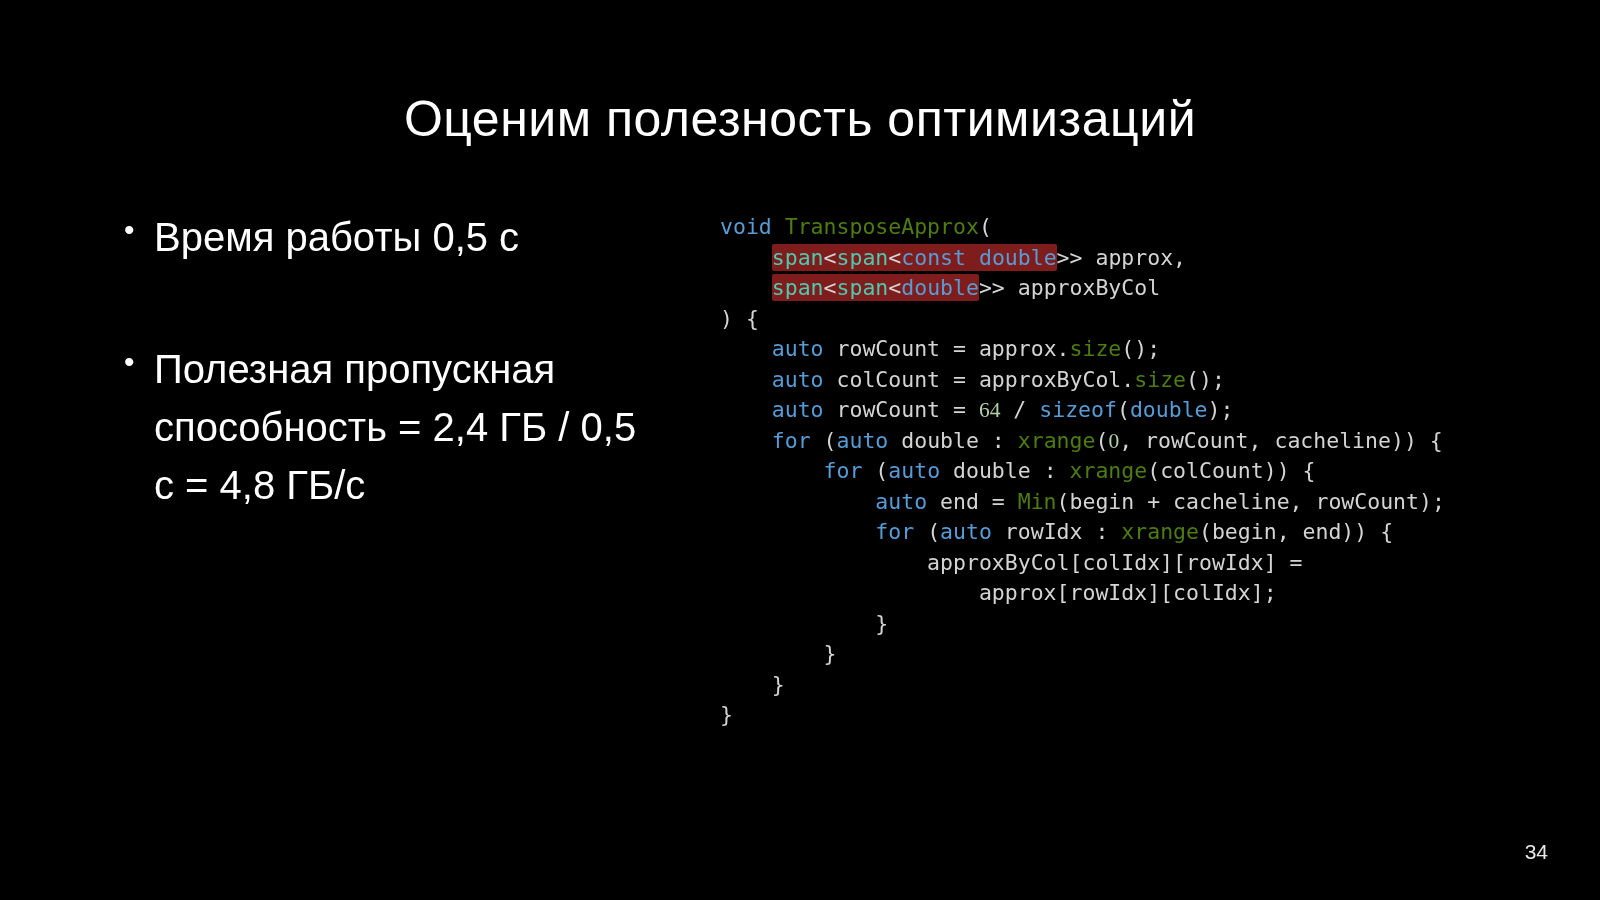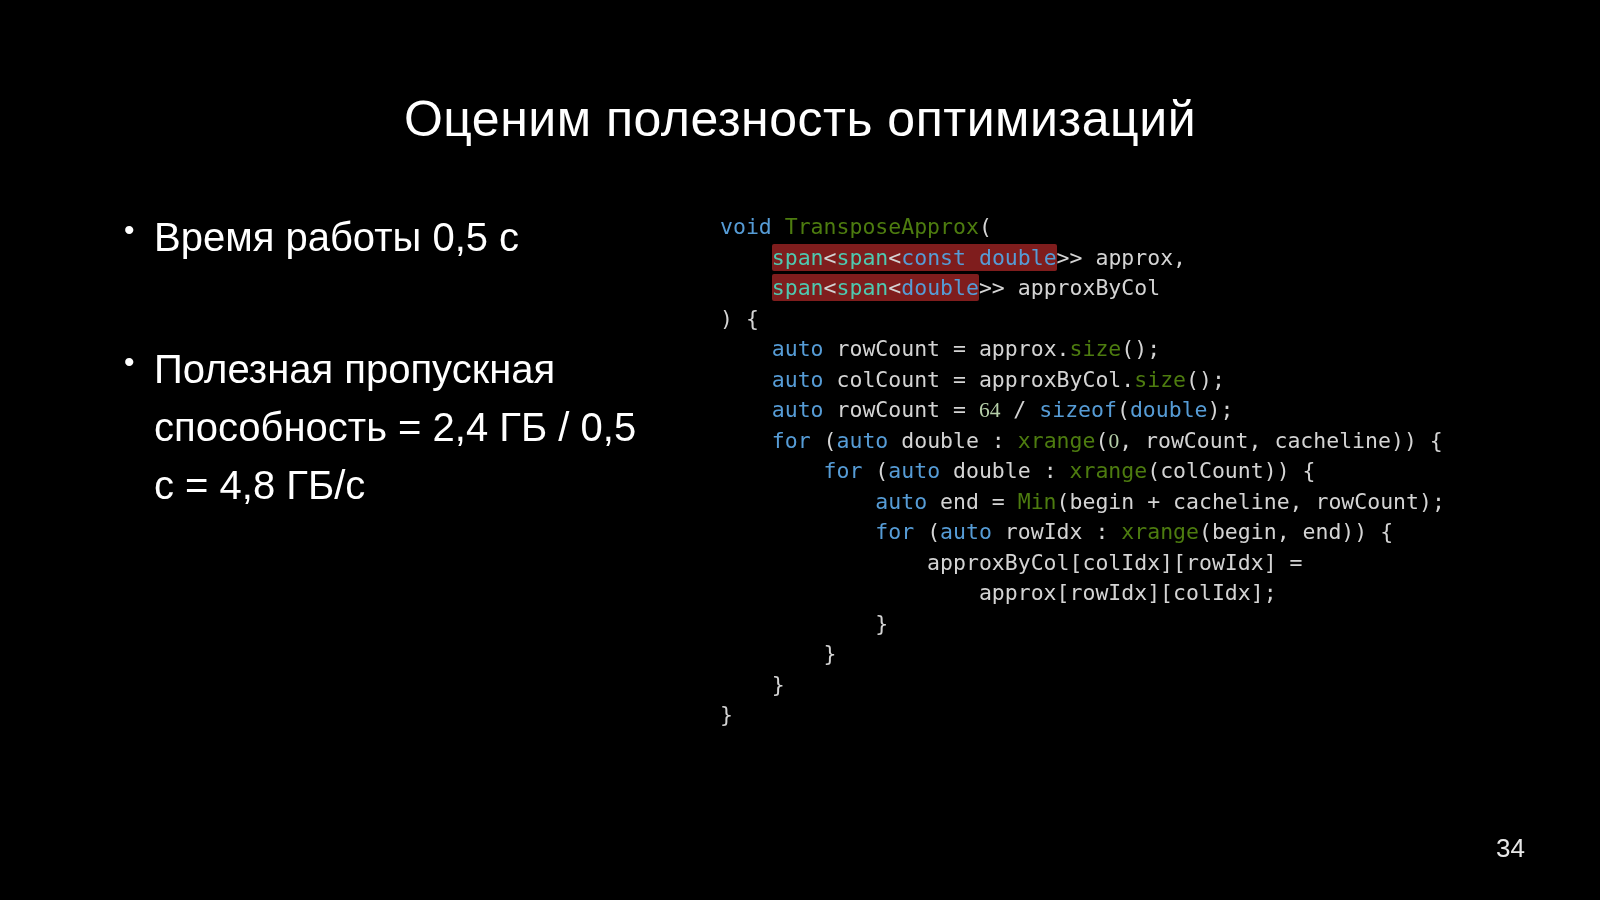--- a/index.html
+++ b/index.html
@@ -76,23 +76,23 @@
   .tok-id   { color: #d4d4d4; text-align: right; }
   .tok-pun  { color: #d4d4d4; }
   .tok-op   { color: #d4d4d4; }
   .hl {
     background: #7f1d1d;
     border-radius: 2px;
     padding: 1px 0;
   }
   .page-num {
     position: absolute;
-    right: 75px;
+    right: 52px;
     bottom: 36px;
-    font-size: 26px;
+    font-size: 21px;
     color: #e8e8e8;
   }
 </style>
 </head>
 <body>
 
 <div class="slide">
 
   <h1 class="title">Оценим полезность оптимизаций</h1>
 

